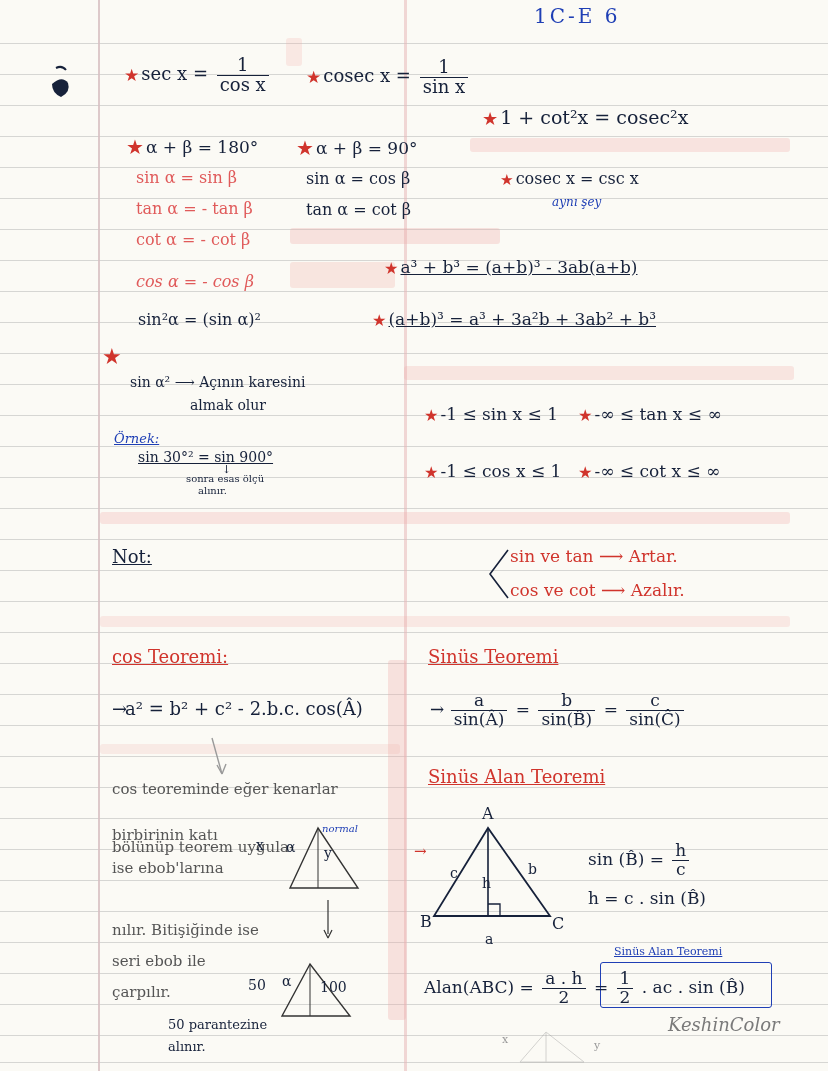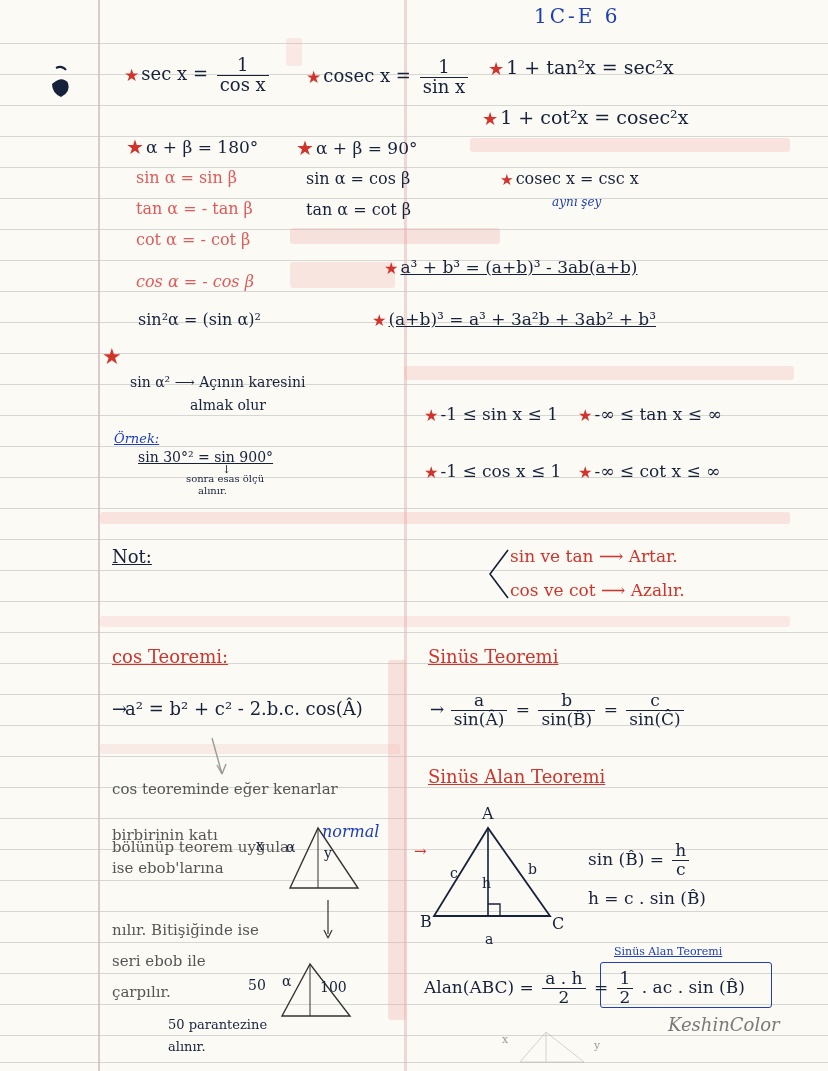--- a/index.html
+++ b/index.html
@@ -135,23 +135,20 @@
   <div class="hw s18 dark" style="left:124px;top:56px;">
     <span class="star">★</span><span>sec x =</span>
     <span class="frac"><span class="num">1</span><span class="den">cos x</span></span>
   </div>
 
   <div class="hw s18 dark" style="left:306px;top:58px;">
     <span class="star">★</span><span>cosec x =</span>
     <span class="frac"><span class="num">1</span><span class="den">sin x</span></span>
   </div>
 
-  <div class="hw s19 dark" style="left:488px;top:58px;">
-    <span class="star">★</span><span>1 + tan²x = sec²x</span>
-  </div>
 
   <div class="hw s19 dark" style="left:482px;top:108px;">
     <span class="star">★</span><span>1 + cot²x = cosec²x</span>
   </div>
 
   <div class="hw s17 dark" style="left:126px;top:136px;">
     <span class="star starbig">★</span><span>α + β = 180°</span>
   </div>
   <div class="hw s16 pink" style="left:136px;top:170px;">sin α = sin β</div>
   <div class="hw s16 pink" style="left:136px;top:201px;">tan α = - tan β</div>
@@ -229,21 +226,21 @@
   <div class="hw s15 dark" style="left:112px;top:954px;color:#555;">seri ebob ile</div>
   <div class="hw s15 dark" style="left:112px;top:985px;color:#555;">çarpılır.</div>
 
   <svg style="position:absolute;left:284px;top:824px;" width="110" height="74">
     <path d="M34,4 L6,64 L74,64 Z" stroke="#333" stroke-width="1.4" fill="none"></path>
     <path d="M34,4 L34,64" stroke="#333" stroke-width="1" fill="none"></path>
   </svg>
   <div class="hw s14 dark" style="left:256px;top:838px;">x</div>
   <div class="hw s14 dark" style="left:286px;top:840px;">α</div>
   <div class="hw s14 dark" style="left:324px;top:846px;">y</div>
-  <div class="hw sm blue it" style="left:322px;top:824px;font-size:16px;">normal</div>
+  <div class="hw sm blue it" style="left:322px;top:824px;font-size:10px;">normal</div>
 
   <svg style="position:absolute;left:320px;top:898px;" width="22" height="48">
     <path d="M8,2 L8,36" stroke="#333" stroke-width="1.2" fill="none"></path>
     <path d="M8,40 L4,32 M8,40 L12,32" stroke="#333" stroke-width="1.2" fill="none"></path>
   </svg>
 
   <svg style="position:absolute;left:278px;top:960px;" width="110" height="64">
     <path d="M32,4 L4,56 L72,56 Z" stroke="#333" stroke-width="1.4" fill="none"></path>
     <path d="M32,4 L32,56" stroke="#333" stroke-width="1" fill="none"></path>
   </svg>

